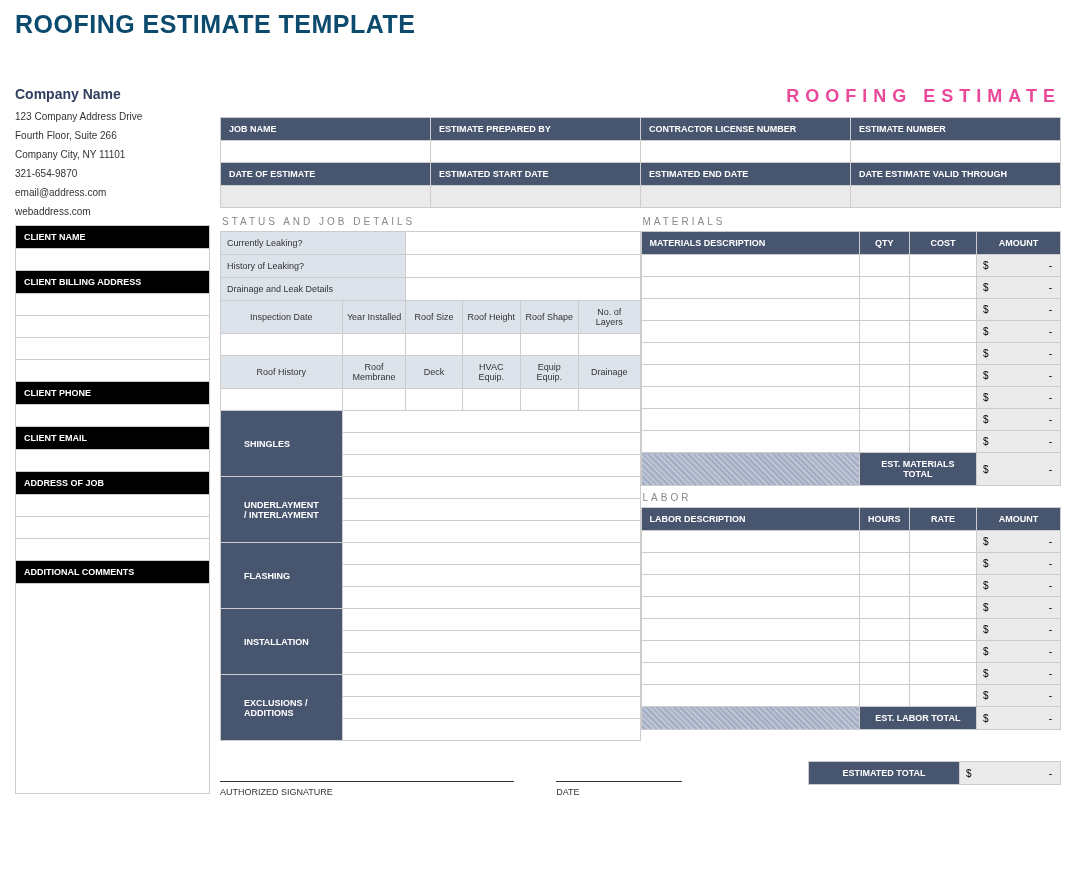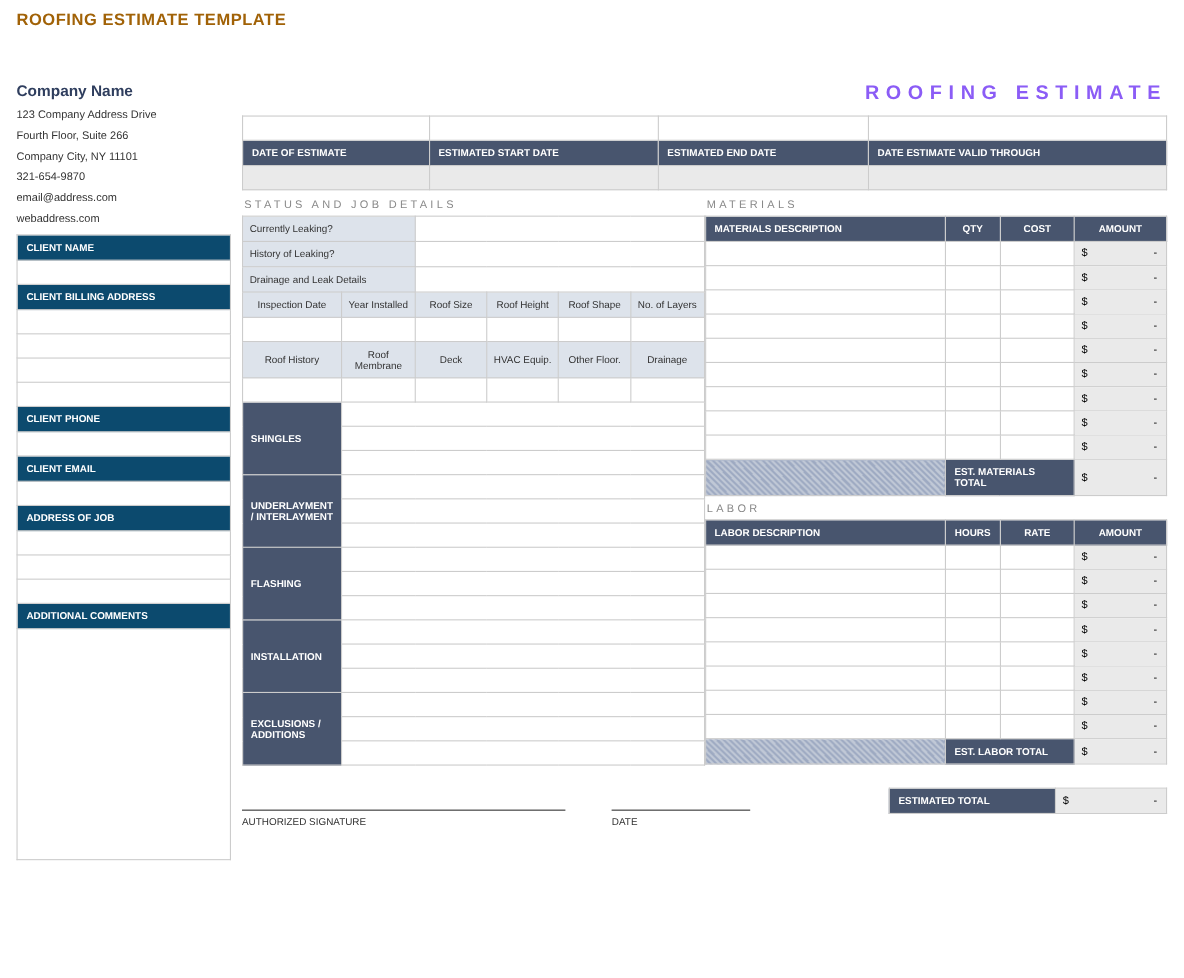--- a/index.html
+++ b/index.html
@@ -1,36 +1,36 @@
 <!DOCTYPE html>
 <html><head>
 <meta charset="utf-8">
 <style>
   * { box-sizing: border-box; margin: 0; padding: 0; }
   body { font-family: Arial, sans-serif; background: #fff; padding: 10px 15px; width: 1076px; font-size: 10px; }
-  .title { font-size: 15px; font-weight: bold; color: #a16207; letter-spacing: 0.5px; margin-bottom: 10px; }
+  .title { font-size: 25px; font-weight: bold; color: #0c4a6e; letter-spacing: 0.5px; margin-bottom: 10px; }
   .top-row { display: flex; gap: 10px; margin-top: 47px; }
   .left-col { width: 195px; flex-shrink: 0; }
   .right-col { flex: 1; }
   .company-name { font-size: 14px; font-weight: bold; color: #2f3e5e; margin-bottom: 5px; }
   .company-info div { font-size: 10px; color: #333; padding: 4px 0; }
-  .doc-label { text-align: right; font-size: 18px; font-weight: bold; color: #8b5cf6; letter-spacing: 6px; margin-bottom: 10px; }
+  .doc-label { text-align: right; font-size: 18px; font-weight: bold; color: #ec4899; letter-spacing: 6px; margin-bottom: 10px; }
   
   table { border-collapse: collapse; width: 100%; }
   td, th { border: 1px solid #ccc; padding: 0; }
   
   .hdr-dark { background: #48556e; color: #fff; font-size: 9px; font-weight: bold; padding: 6px 8px; text-align: left; }
-  .hdr-black { background: #0c4a6e; color: #fff; font-size: 9px; font-weight: bold; padding: 6px 8px; text-align: left; }
+  .hdr-black { background: #000000; color: #fff; font-size: 9px; font-weight: bold; padding: 6px 8px; text-align: left; }
   .cell-input { background: #fff; height: 22px; padding: 4px 6px; }
   .cell-gray { background: #eaeaea; height: 22px; padding: 4px 6px; }
   .cell-blue { background: #dde3eb; font-size: 9px; padding: 6px 6px; color: #333; text-align: left; }
   .cell-blue-ctr { background: #dde3eb; font-size: 9px; padding: 6px 4px; color: #333; text-align: center; }
-  .vhdr { background: #48556e; color: #fff; font-size: 9px; font-weight: bold; padding: 8px 7px; text-align: left; vertical-align: middle; }
+  .vhdr { background: #48556e; color: #fff; font-size: 9px; font-weight: bold; padding: 8px 23px; text-align: left; vertical-align: middle; }
   .hatch { background: repeating-linear-gradient(45deg, #c0c8d6, #c0c8d6 2px, #9eaac2 2px, #9eaac2 4px); height: 22px; }
-  .total-label { background: #48556e; color: #fff; font-size: 9px; font-weight: bold; text-align: left; padding: 6px 8px; }
+  .total-label { background: #48556e; color: #fff; font-size: 9px; font-weight: bold; text-align: center; padding: 6px 8px; }
   .amt-cell { background: #eaeaea; font-size: 10px; padding: 4px 6px; text-align: left; position: relative; }
   .amt-cell::after { content: "-"; position: absolute; right: 8px; }
   .sec-title { font-size: 10px; color: #888; letter-spacing: 3px; padding: 6px 2px 4px; font-weight: normal; }
   .sig-line { border-bottom: 1px solid #333; height: 18px; }
   .sig-label { font-size: 9px; color: #333; padding-top: 2px; }
   .noborder td { border: none; }
 </style>
 </head>
 <body>
 
@@ -103,20 +103,26 @@
           </tr>
     </tbody>
       </table>
   </div>
 
   <div class="right-col">
     <div class="doc-label">ROOFING ESTIMATE</div>
 
     <table>
       <tbody>
+          <tr>
+        <td class="hdr-dark" style="width:25%">JOB NAME</td>
+        <td class="hdr-dark" style="width:25%">ESTIMATE PREPARED BY</td>
+        <td class="hdr-dark" style="width:25%">CONTRACTOR LICENSE NUMBER</td>
+        <td class="hdr-dark" style="width:25%">ESTIMATE NUMBER</td>
+      </tr>
       <tr>
         <td class="cell-input"></td>
         <td class="cell-input"></td>
         <td class="cell-input"></td>
         <td class="cell-input"></td>
       </tr>
       <tr>
         <td class="hdr-dark">DATE OF ESTIMATE</td>
         <td class="hdr-dark">ESTIMATED START DATE</td>
         <td class="hdr-dark">ESTIMATED END DATE</td>
@@ -170,21 +176,21 @@
             <td class="cell-input"></td>
             <td class="cell-input"></td>
             <td class="cell-input"></td>
             <td class="cell-input"></td>
           </tr>
           <tr>
             <td class="cell-blue-ctr">Roof History</td>
             <td class="cell-blue-ctr">Roof Membrane</td>
             <td class="cell-blue-ctr">Deck</td>
             <td class="cell-blue-ctr">HVAC Equip.</td>
-            <td class="cell-blue-ctr">Other Floor.</td>
+            <td class="cell-blue-ctr">Equip Equip.</td>
             <td class="cell-blue-ctr">Drainage</td>
           </tr>
           <tr>
             <td class="cell-input"></td>
             <td class="cell-input"></td>
             <td class="cell-input"></td>
             <td class="cell-input"></td>
             <td class="cell-input"></td>
             <td class="cell-input"></td>
           </tr>

